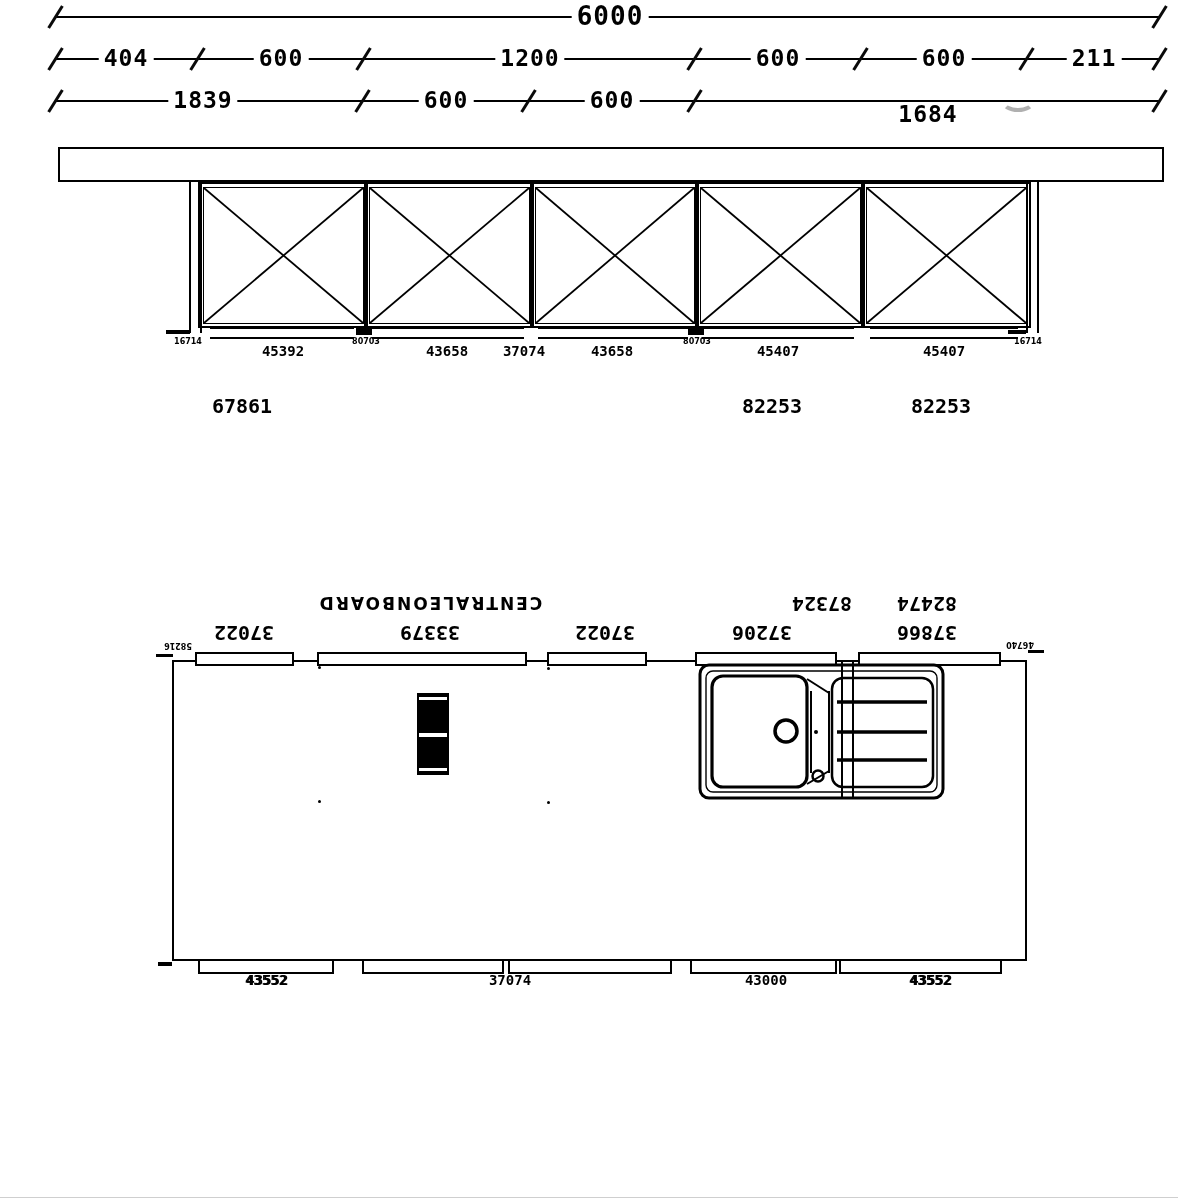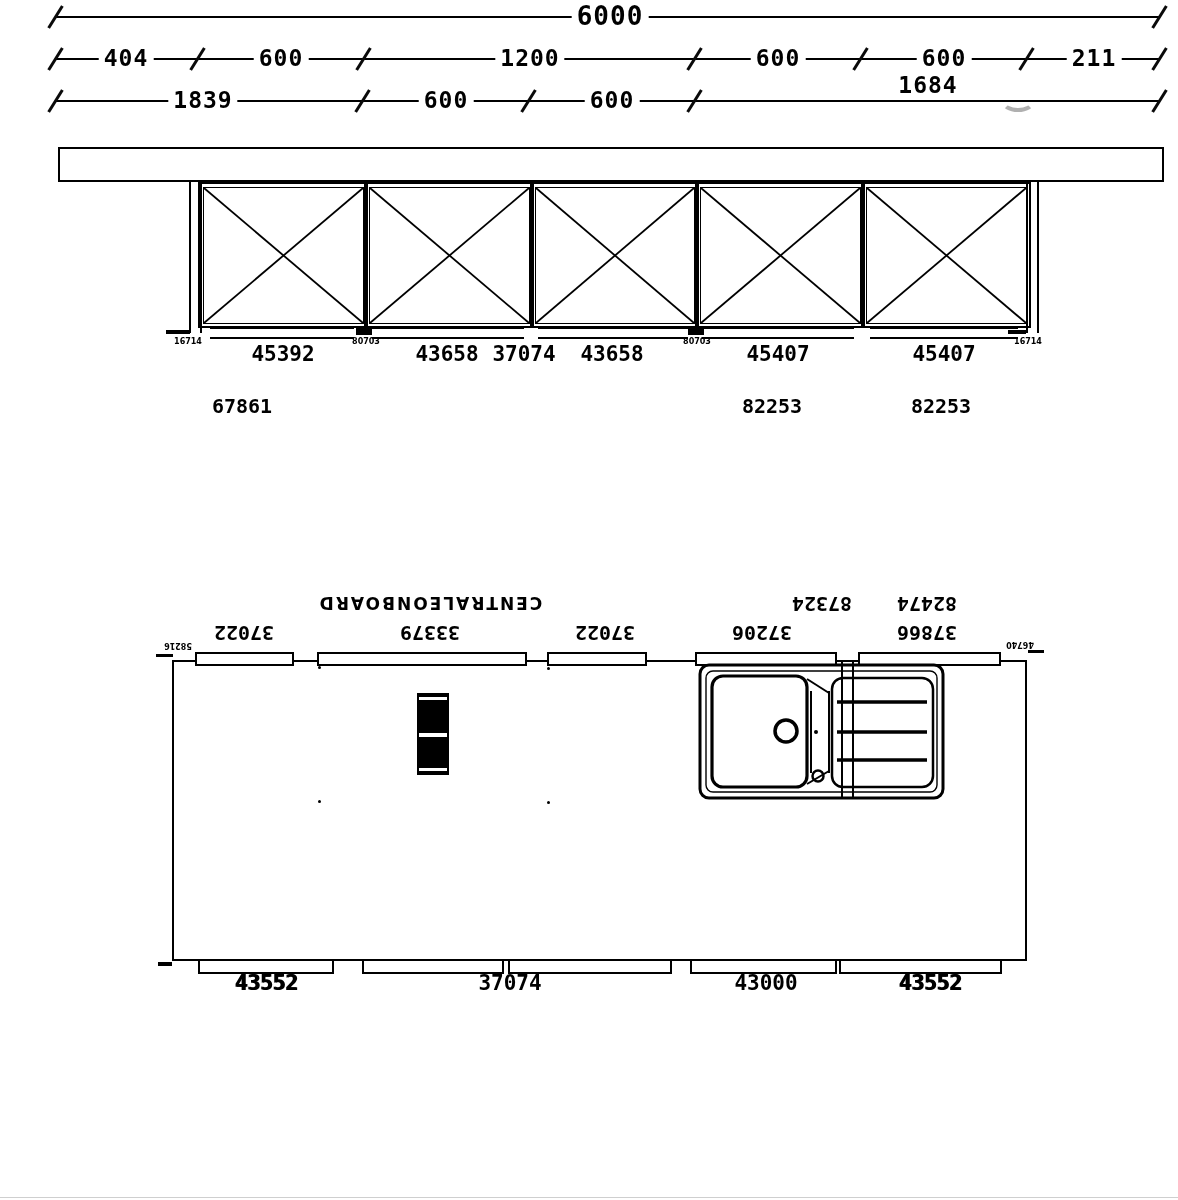--- a/index.html
+++ b/index.html
@@ -4,21 +4,21 @@
 <style>
   html,body{margin:0;padding:0;background:#fff;}
   #stage{position:relative;width:1178px;height:1200px;background:#fff;overflow:hidden;
          font-family:"DejaVu Sans Mono",monospace;color:#000;}
   .abs{position:absolute;box-sizing:border-box;}
   .hline{position:absolute;height:2px;background:#000;}
   .tick{position:absolute;width:3px;height:26px;background:#0a0a0a;transform:rotate(32deg);}
   .dimlabel{position:absolute;font-weight:bold;font-size:23px;letter-spacing:1px;background:#fff;
             padding:0 5px;transform:translateX(-50%);white-space:nowrap;line-height:1;}
   .dimtotal{font-size:26px;}
-  .lbl{position:absolute;font-weight:bold;font-size:21px;transform:translateX(-50%);
+  .lbl{position:absolute;font-weight:bold;font-size:14px;transform:translateX(-50%);
        white-space:nowrap;line-height:1;}
   .lblsm{position:absolute;font-weight:bold;font-size:8px;transform:translateX(-50%);
          white-space:nowrap;line-height:1;font-family:"DejaVu Sans",sans-serif;}
   .flip{transform:translateX(-50%) rotate(180deg);}
   .dbl{text-shadow:1.4px 0 0 #000;}
   .bar{position:absolute;border:2.5px solid #000;background:#fff;}
   .cab{position:absolute;top:182px;height:142px;border:2.5px solid #000;}
   .cabin{position:absolute;inset:2.5px;border:1.5px solid #000;}
   .xsvg{position:absolute;inset:0;width:100%;height:100%;}
   .sidepanel{position:absolute;top:182px;height:151px;width:9px;
@@ -65,21 +65,21 @@
 
   <div class="hline" style="left:55px;top:100px;width:1105px;height:1.5px;"></div>
   <div class="tick" style="left:54px;top:88px;"></div>
   <div class="tick" style="left:361px;top:88px;"></div>
   <div class="tick" style="left:527px;top:88px;"></div>
   <div class="tick" style="left:693px;top:88px;"></div>
   <div class="tick" style="left:1158px;top:88px;"></div>
   <div class="dimlabel" style="left:203px;top:89px;">1839</div>
   <div class="dimlabel" style="left:446px;top:89px;">600</div>
   <div class="dimlabel" style="left:612px;top:89px;">600</div>
-  <div class="dimlabel" style="left:928px;top:74px;">1684</div>
+  <div class="dimlabel" style="left:928px;top:103px;">1684</div>
 
   <div class="breve breve-outer"></div>
   <div class="breve breve-inner"></div>
 
   <div class="bar" style="left:58px;top:147px;width:1102px;height:31px;"></div>
 
   <div class="sidepanel" style="left:189px;"></div>
   <div class="sidepanel" style="left:1026px;"></div>
 
   <div class="cab" style="left:198px;width:166px;">

